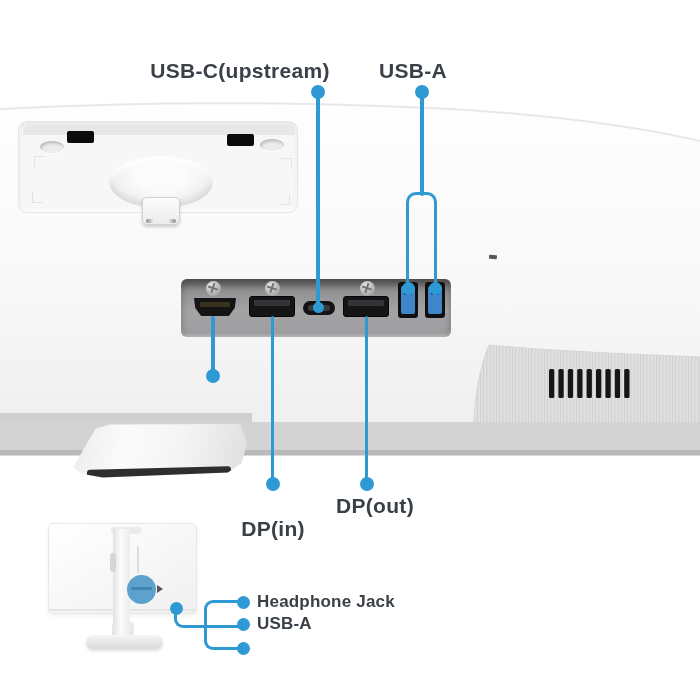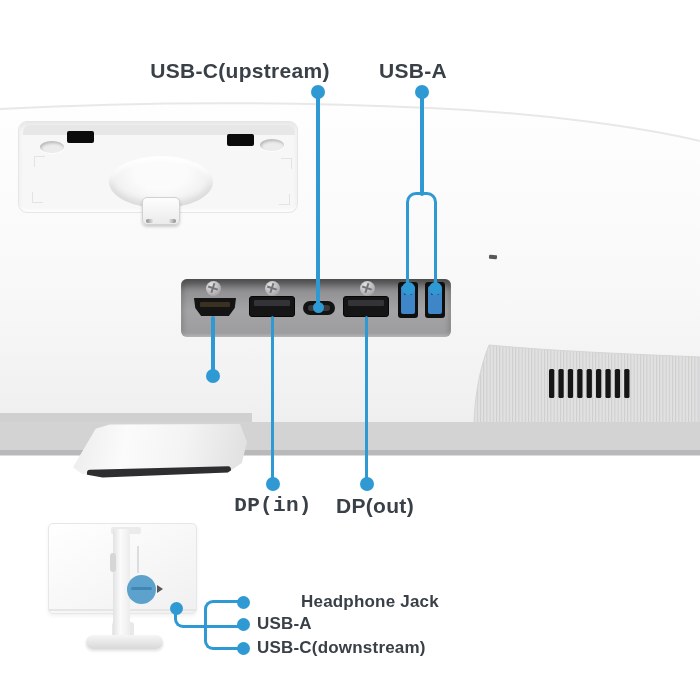--- a/index.html
+++ b/index.html
@@ -227,19 +227,18 @@
   <div class="dot" style="left:169.5px;top:601.5px;width:13px;height:13px;"></div>
   <div class="abs elbow"></div>
   <div class="abs brack"></div>
   <div class="dot" style="left:236.5px;top:595.5px;width:13px;height:13px;"></div>
   <div class="dot" style="left:236.5px;top:617.5px;width:13px;height:13px;"></div>
   <div class="dot" style="left:236.5px;top:641.5px;width:13px;height:13px;"></div>
 
   <div class="cap" style="left:240px;top:58px;">USB-C(upstream)</div>
   <div class="cap" style="left:413px;top:58px;">USB-A</div>
   <div class="cap" style="left:213px;top:381px;">HDMI</div>
-  <div class="cap" style="left:273px;top:493px;font-family:Liberation Mono, monospace;">DP(in)</div>
+  <div class="cap" style="left:273px;top:516px;">DP(in)</div>
   <div class="cap" style="left:375px;top:493px;text-align:center;">DP(out)</div>
-  <div class="cap-s" style="left:257px;top:592px;margin-left:44px;">Headphone Jack</div>
+  <div class="cap-s" style="left:257px;top:592px;">Headphone Jack</div>
   <div class="cap-s" style="left:257px;top:614px;">USB-A</div>
-  <div class="cap-s" style="left:257px;top:638px;">USB-C(downstream)</div>
 
 </div>
 
 </body></html>

